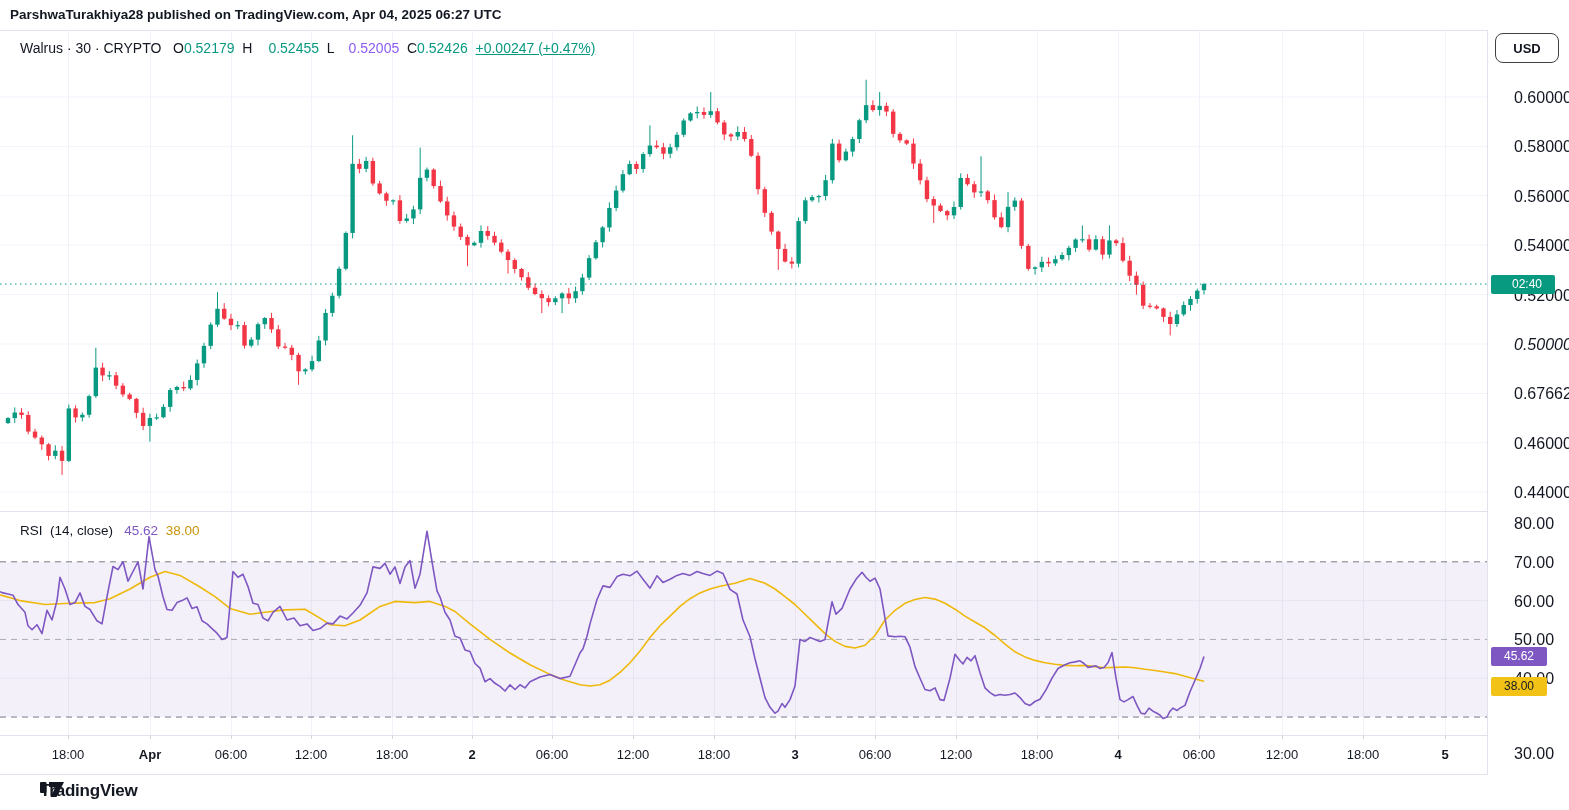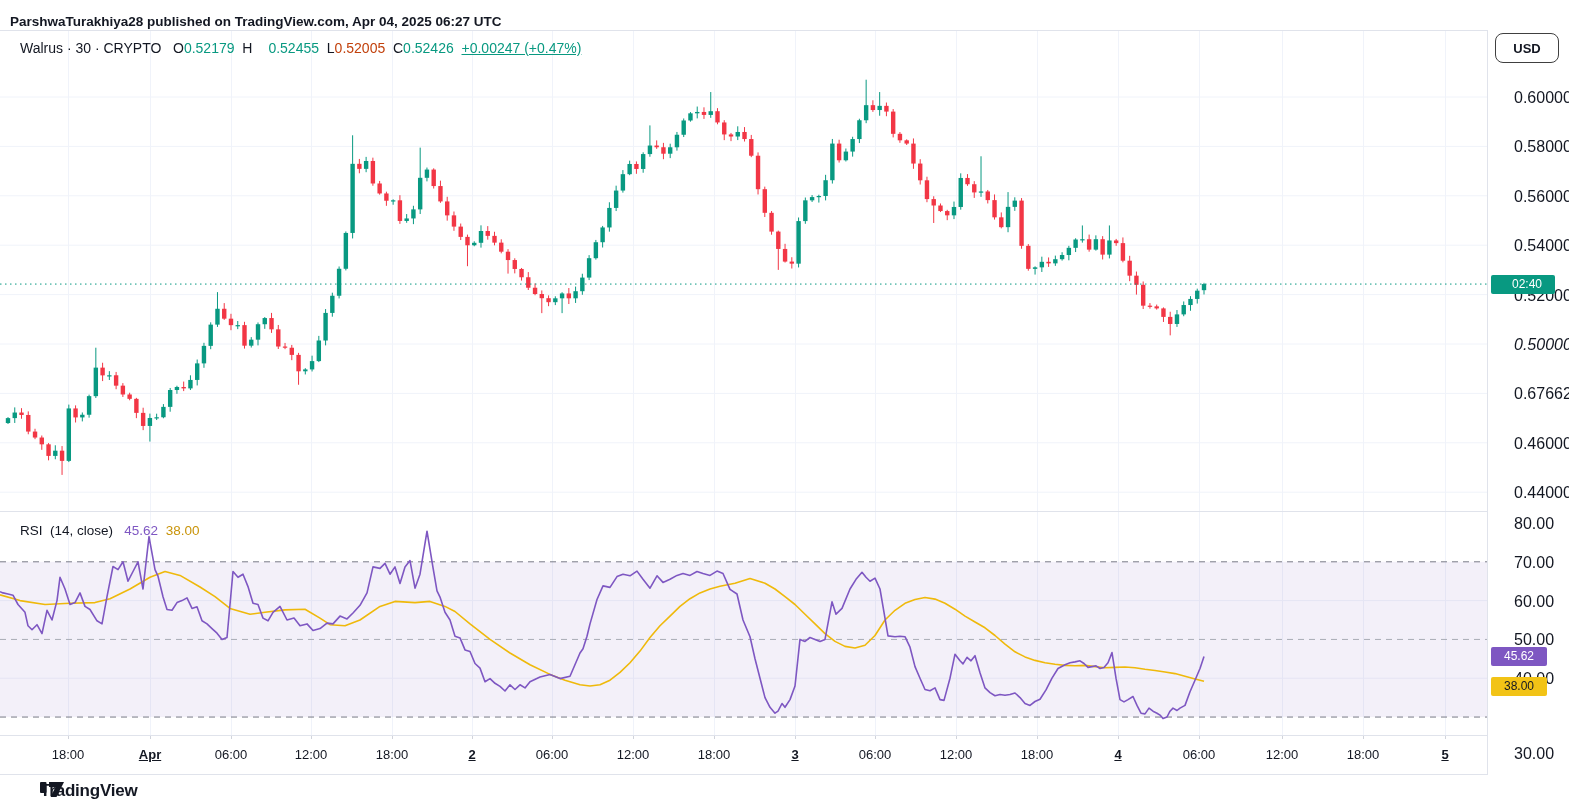--- a/index.html
+++ b/index.html
@@ -1,34 +1,34 @@
 <!DOCTYPE html>
 <html><head>
 <meta charset="utf-8">
 <style>
   html,body{margin:0;padding:0;background:#fff;width:1569px;height:810px;overflow:hidden;
     font-family:"Liberation Sans",sans-serif;-webkit-font-smoothing:antialiased;}
   .pub-bar{position:absolute;left:0;top:0;width:1569px;height:30px;background:#fff;}
-  .pub-bar span{position:absolute;left:10px;top:14px;font-size:13.5px;font-weight:600;color:#131722;}
+  .pub-bar span{position:absolute;left:10px;top:7px;font-size:13.5px;font-weight:600;color:#131722;}
   .chart-wrap{position:absolute;left:0;top:30px;width:1569px;height:745px;background:#fff;}
   .pane{position:absolute;left:0;overflow:hidden;}
   #pricePane{top:0;width:1487px;height:481px;}
   #rsiPane{top:481px;width:1487px;height:224px;}
   #timeAxis{top:705px;width:1487px;height:40px;}
   .sep{position:absolute;left:0;width:1569px;height:1px;background:#e0e3eb;}
   .axis-col{position:absolute;left:1487px;top:0;width:82px;height:745px;background:#fff;border-left:1px solid #e0e3eb;}
   .axis-label{position:absolute;left:26px;font-size:16px;color:#131722;white-space:nowrap;}
   .chip{position:absolute;left:3px;width:56px;height:19px;border-radius:2px;font-size:12px;
     display:flex;align-items:center;justify-content:center;white-space:nowrap;}
   .usd-btn{position:absolute;left:7px;top:3px;width:62px;height:28px;border:1px solid #404040;border-radius:8px;
     background:#fff;font-size:13px;font-weight:600;color:#131722;display:flex;align-items:center;justify-content:center;}
   .legend{position:absolute;left:20px;font-size:14px;color:#131722;white-space:nowrap;z-index:5;}
   .legend .lbl{color:#131722;}
   .time-label{position:absolute;top:12px;transform:translateX(-50%);font-size:13px;color:#131722;}
-  .time-label.bold{font-weight:700;text-decoration:underline;}
+  .time-label.bold{font-weight:700;}
   .tick{position:absolute;top:0;width:1px;height:4px;background:#d1d4dc;}
   .footer{position:absolute;left:0;top:775px;width:1569px;height:35px;background:#fff;}
   .tv-logo{position:absolute;left:40px;top:6px;display:flex;align-items:center;gap:7px;}
   .tv-logo .brand{font-size:17px;font-weight:600;color:#131722;letter-spacing:-0.2px;}
   svg{position:absolute;left:0;top:0;}
 </style>
 </head>
 <body>
 
 <div class="pub-bar">
@@ -420,21 +420,21 @@
         <line x1="1197.2429378531074" y1="258.6419788135595" x2="1197.2429378531074" y2="273.5792478506508" stroke="#089981" stroke-width="1"></line>
         <rect x="1195.0429378531073" y="260.66997881355945" width="4.4" height="8.269964689265237" fill="#089981"></rect>
         <line x1="1204" y1="252.82980000000023" x2="1204" y2="264.4764999999999" stroke="#089981" stroke-width="1"></line>
         <rect x="1201.8" y="254.07780000000008" width="4.4" height="6.1008999999999105" fill="#089981"></rect>
         <line x1="0" y1="254.07780000000008" x2="1487" y2="254.07780000000008" stroke="#089981" stroke-width="1" stroke-dasharray="1.5,3.5"></line>
       </svg>
     <div class="legend" style="top:10px">
       <span>Walrus · 30 · CRYPTO</span>&nbsp;&nbsp;
       <span class="lbl">O</span><span class="val" style="color: rgb(8, 153, 129);">0.52179</span>&nbsp;
       <span class="lbl">H</span><span class="val" style="color: rgb(8, 153, 129); margin-left: 16px;">0.52455</span>&nbsp;
-      <span class="lbl">L</span><span class="val" style="color: #c2410c;">0.52005</span>&nbsp;
+      <span class="lbl">L</span><span class="val" style="color: #8b5cf6; margin-left: 14px;">0.52005</span>&nbsp;
       <span class="lbl">C</span><span class="val" style="color: rgb(8, 153, 129);">0.52426</span>&nbsp;
       <span class="val" style="color: rgb(8, 153, 129); text-decoration: underline;">+0.00247 (+0.47%)</span>
     </div>
   </div>
 
   <div class="pane" id="rsiPane">
     <svg id="rsiSvg" width="1487" height="224">
         <line x1="68.5" y1="0" x2="68.5" y2="224" stroke="#F0F3FA" stroke-width="1"></line>
         <line x1="150.5" y1="0" x2="150.5" y2="224" stroke="#F0F3FA" stroke-width="1"></line>
         <line x1="231.5" y1="0" x2="231.5" y2="224" stroke="#F0F3FA" stroke-width="1"></line>

